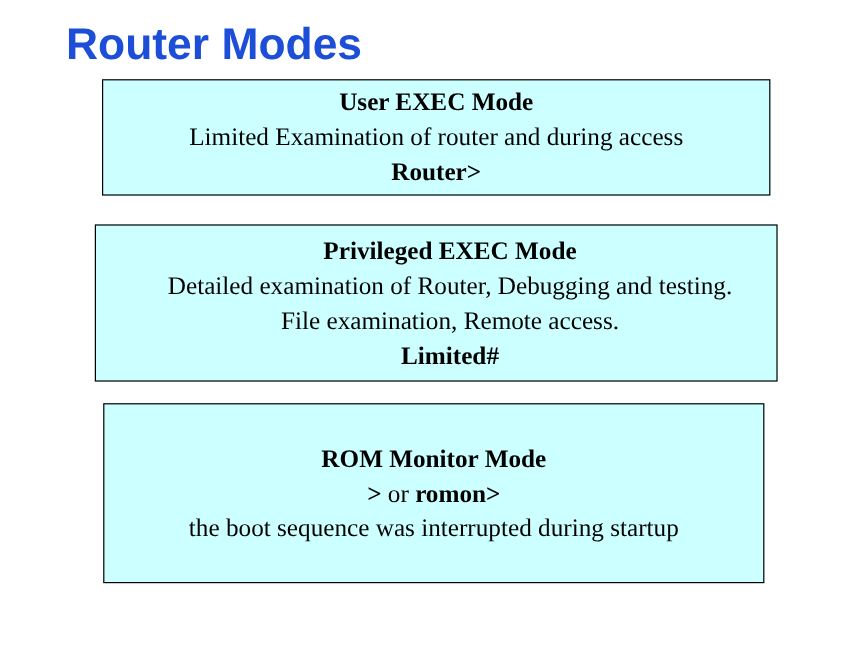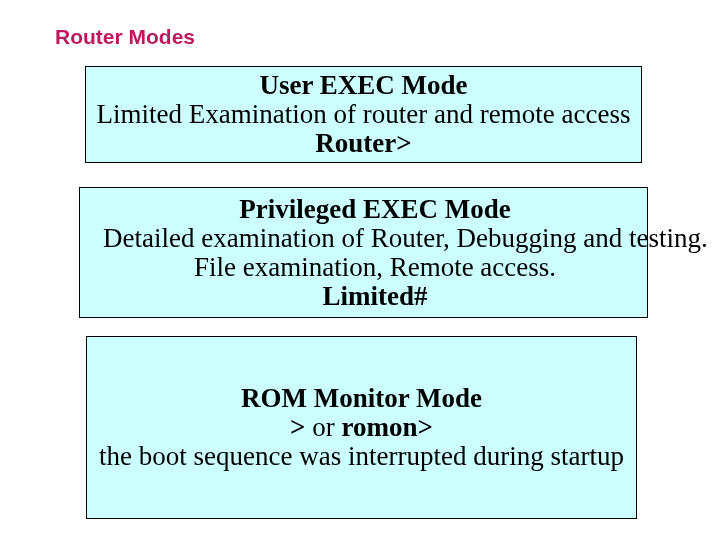--- a/index.html
+++ b/index.html
@@ -14,61 +14,61 @@
     overflow: hidden;
     font-family: "Liberation Serif", serif;
     color: #000000;
   }
   .slide-title {
     position: absolute;
     left: 55px;
     top: 21px;
     font-family: "Liberation Sans", sans-serif;
     font-weight: bold;
-    font-size: 21px;
+    font-size: 37px;
     line-height: 31px;
-    color: #be185d;
+    color: #1d4ed8;
     white-space: nowrap;
   }
   .mode-box {
     position: absolute;
     box-sizing: border-box;
     background: #ccffff;
     border: 1px solid #000000;
     display: flex;
     flex-direction: column;
     justify-content: center;
     align-items: center;
     text-align: center;
-    font-size: 27px;
+    font-size: 21px;
     line-height: 29px;
   }
   .mode-box .line {
     width: 100%;
     white-space: nowrap;
   }
   .b { font-weight: bold; }
   #box-user-exec {
     left: 85px;  top: 66px;  width: 557px; height: 97px;
   }
   #box-privileged-exec {
     left: 79px;  top: 187px; width: 569px; height: 131px; padding-left: 23px;
   }
   #box-rom-monitor {
-    left: 86px;  top: 336px; width: 551px; height: 183px;
+    left: 86px;  top: 336px; width: 551px; height: 150px;
   }
 </style>
 </head>
 <body>
 
 <div class="slide-title">Router Modes</div>
 
 <div id="box-user-exec" class="mode-box">
   <div class="line b">User EXEC Mode</div>
-  <div class="line">Limited Examination of router and remote access</div>
+  <div class="line">Limited Examination of router and during access</div>
   <div class="line b">Router&gt;</div>
 </div>
 
 <div id="box-privileged-exec" class="mode-box">
   <div class="line b">Privileged EXEC Mode</div>
   <div class="line">Detailed examination of Router, Debugging and testing.</div>
   <div class="line">File examination, Remote access.</div>
   <div class="line b">Limited#</div>
 </div>
 

